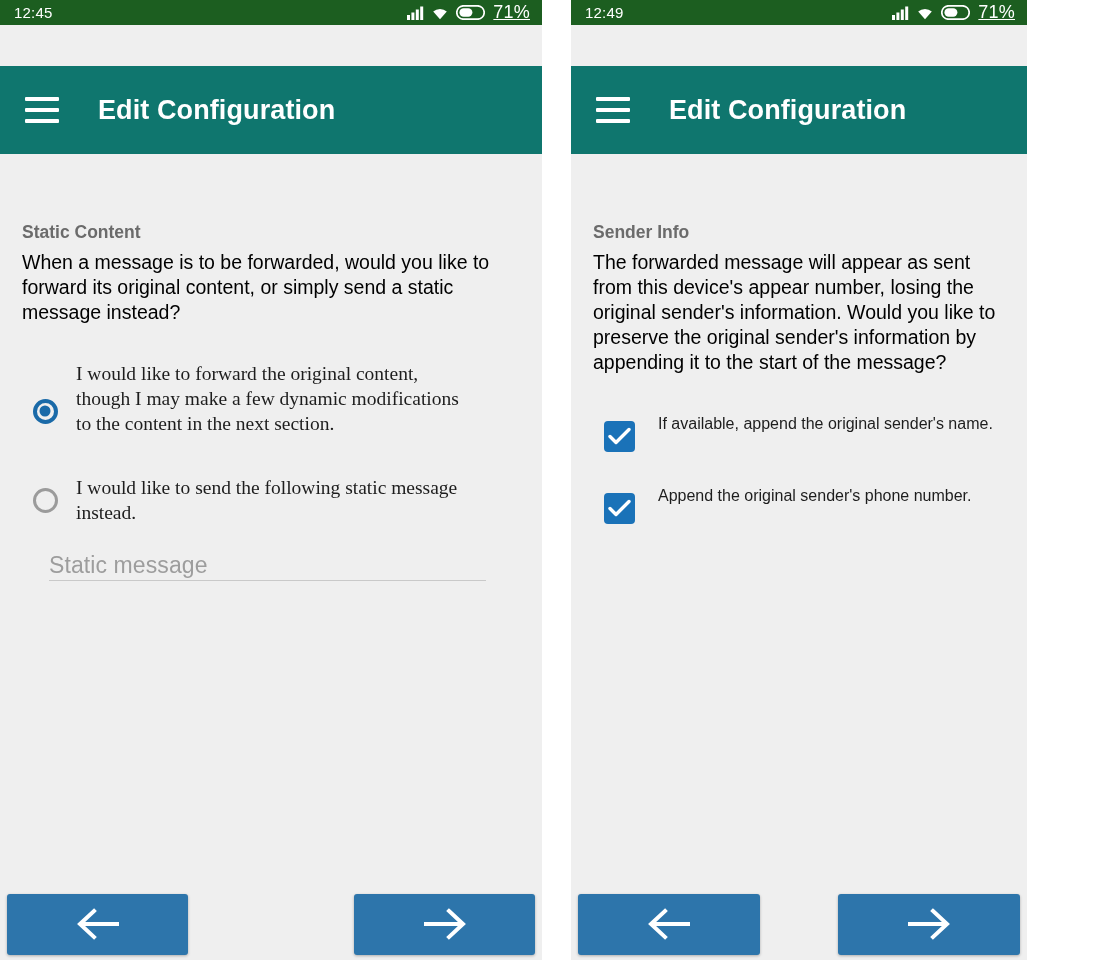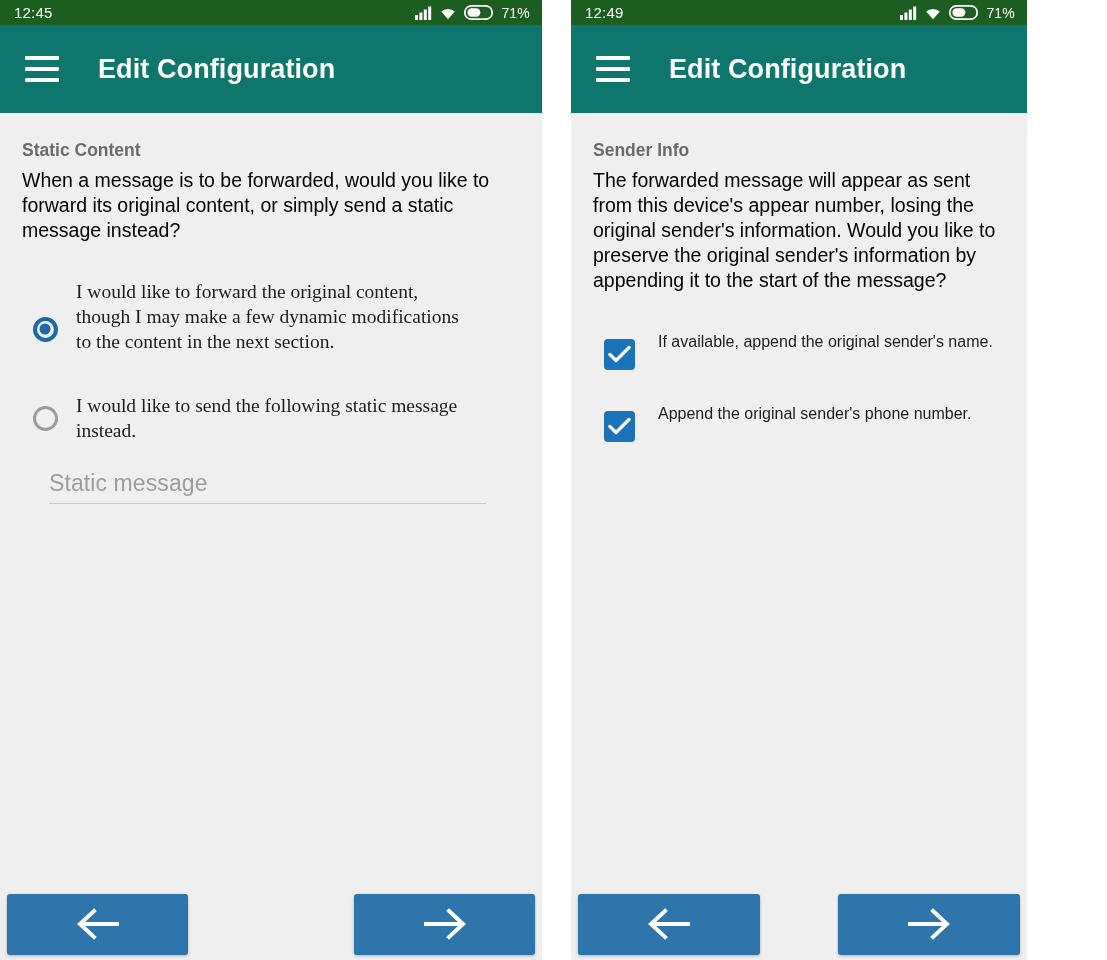--- a/index.html
+++ b/index.html
@@ -19,20 +19,21 @@
     height: 960px;
     background: #ffffff;
   }
   .phone {
     position: relative;
     height: 960px;
     background: #efefef;
     overflow: hidden;
     display: flex;
     flex-direction: column;
+    gap: 41px;
   }
   .phone.left  { width: 542px; }
   .gap        { width: 29px; height: 960px; background: #ffffff; flex: 0 0 29px; }
   .phone.right { width: 456px; }
 
   
   .statusbar {
     height: 25px;
     background: #1c5e20;
     color: #ffffff;
@@ -46,22 +47,23 @@
   }
   .statusbar .clock { flex: 0 0 auto; }
   .statusbar .sb-spacer { flex: 1 1 auto; }
   .statusbar .sb-icons {
     display: flex;
     align-items: center;
     gap: 7px;
   }
   .sb-icons svg { display: block; }
   .battery-pct {
-    font-size: 14px;
+    font-size: 18px;
     margin-left: 1px;
+    text-decoration: underline;
   }
 
   
   .appbar {
     height: 88px;
     background: #0f766e;
     display: flex;
     align-items: center;
     padding-left: 25px;
     flex: 0 0 88px;
@@ -194,21 +196,20 @@
     margin-left: 13px;
     max-width: 400px;
   }
 
   
   .field {
     margin-top: 25px;
     margin-left: 27px;
     width: 437px;
     border-bottom: 1px solid #c9c9c9;
-    padding-bottom: 5px;
   }
   .field-placeholder {
     color: #9d9d9d;
     font-size: 23px;
     line-height: 30px;
     letter-spacing: 0.1px;
   }
 
   
   .bottom-nav {

